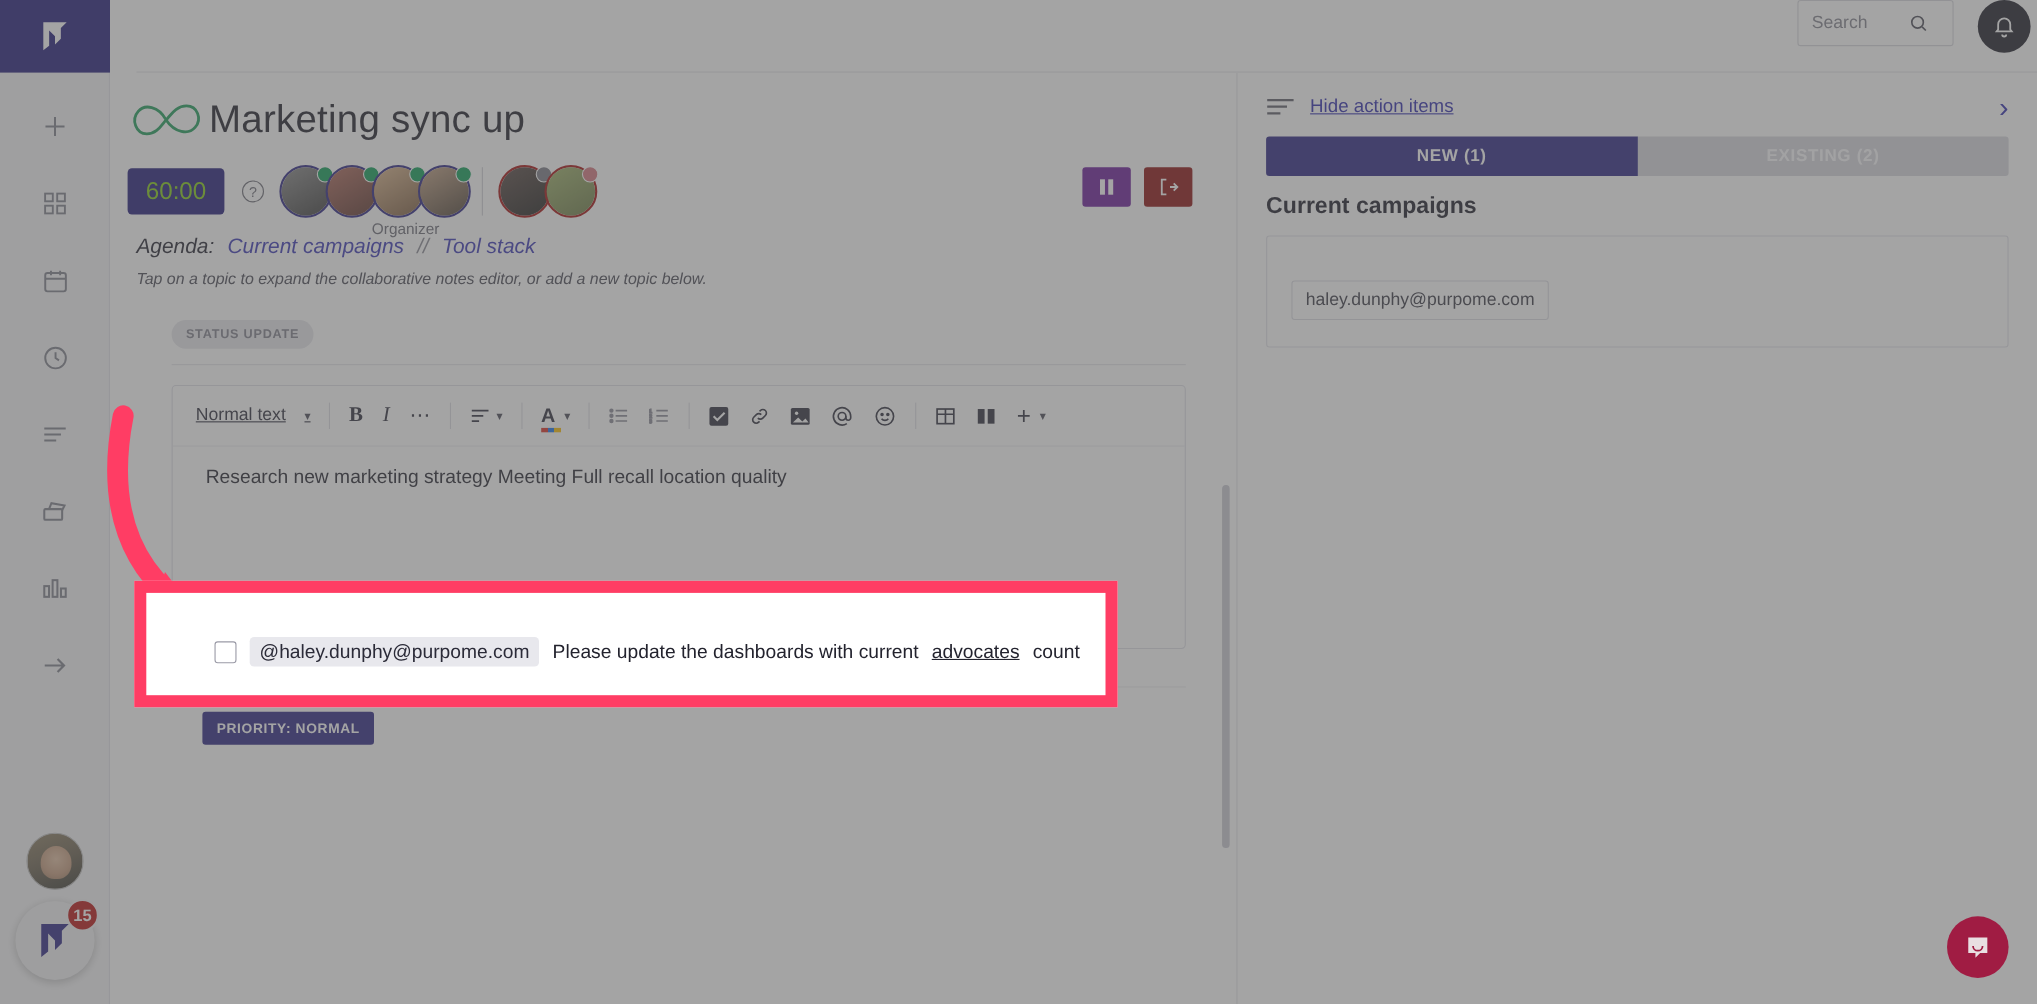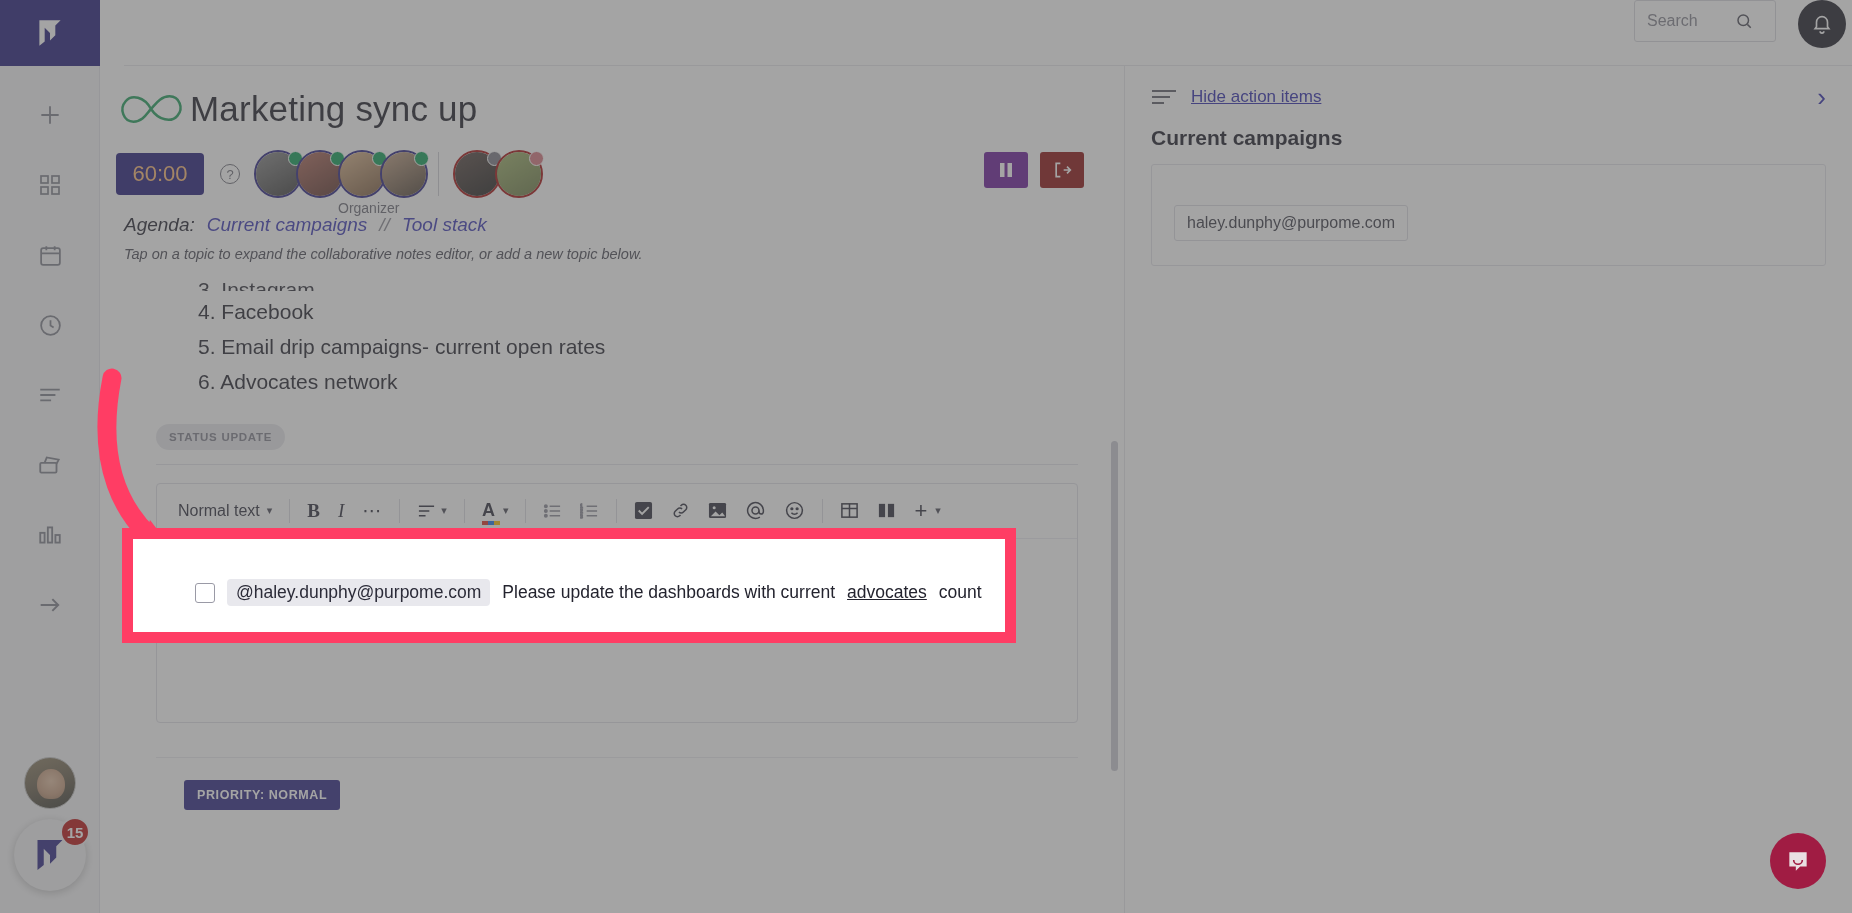--- a/index.html
+++ b/index.html
@@ -122,21 +122,21 @@
   .meeting-title {
     font-size: 35px; color: #1d1d28; font-weight: 400;
     letter-spacing: .2px;
   }
   .timer-row {
     display: flex; align-items: center; gap: 10px;
     margin-top: 12px; padding-left: 4px;
   }
   .timer {
     width: 88px; height: 42px; border-radius: 4px;
-    background: #221b7a; color: #fdba74;
+    background: #221b7a; color: #84cc16;
     font-size: 22px; display: flex; align-items: center; justify-content: center;
   }
   .qmark {
     width: 20px; height: 20px; border-radius: 50%;
     border: 1.6px solid #6e6e78; color: #6e6e78;
     font-size: 13px; display:flex; align-items:center; justify-content:center;
     margin: 0 4px 0 6px;
   }
   .avatars { display: flex; align-items: center; position: relative; }
   .av {
@@ -232,21 +232,21 @@
   }
   .toolbar {
     display: flex; align-items: center; gap: 0;
     padding: 10px 12px; border-bottom: 1px solid #ececf1;
     color: #353543;
   }
   .tb-item {
     height: 34px; display: flex; align-items: center; justify-content: center;
     padding: 0 9px; color: #2e2e3c;
   }
-  .tb-text { font-size: 16px; color: #2e2e3c; gap: 7px; }
+  .tb-text { font-size: 16px; color: #2e2e3c; gap: 17px; text-decoration: underline; }
   .tb-div { width: 1px; height: 24px; background: #dcdce3; margin: 0 8px; }
   .caret { font-size: 11px; color: #4a4a58; }
 
   .editor-body { padding: 14px 30px 20px 30px; }
   .note-line {
     font-size: 17.5px; color: #23232e; line-height: 1.5;
     margin-bottom: 12px;
   }
 
   .action-row {
@@ -511,26 +511,20 @@
             <path d="M8 8h8M8 12h8M8 16h5"></path>
           </svg>
         <span class="prev-notes-link">Previous Meeting Notes</span>
       </div>
 
       <div class="hint">Tap on a topic to expand the collaborative notes editor, or add a new topic below.</div>
     </div>
 
     <div class="notes-area">
       <div class="notes-card">
-        <ul class="agenda-items">
-          <li class="cut-top" style="height:14px;overflow:hidden">3. Instagram</li>
-          <li>4. Facebook</li>
-          <li>5. Email drip campaigns- current open rates</li>
-          <li>6. Advocates network</li>
-        </ul>
 
         <div class="status-pill">STATUS UPDATE</div>
         <div class="hr"></div>
 
         <div class="editor-box">
           <div class="toolbar">
             <div class="tb-item tb-text">
               <span>Normal text</span>
               <span class="caret">▾</span>
             </div>
@@ -645,20 +639,24 @@
     </div>
   </div>
 
   <div class="rightpanel">
     <div class="rp-head">
       <svg width="26" height="18" viewBox="0 0 26 18" fill="none" stroke="#5d5d69" stroke-width="2">
           <path d="M1 3h24M1 9h18M1 15h12"></path>
         </svg>
       <span class="rp-hide">Hide action items</span>
       <span class="rp-chevron">›</span>
+    </div>
+    <div class="rp-tabs">
+      <div class="rp-tab active">NEW (1)</div>
+      <div class="rp-tab inactive">EXISTING (2)</div>
     </div>
     <div class="rp-section-title">Current campaigns</div>
     <div class="rp-card">
       <div class="rp-chip">haley.dunphy@purpome.com</div>
     </div>
   </div>
 
   <div id="dimveil"></div>
 
   <svg class="arrow-layer" viewBox="0 0 1852 913">

